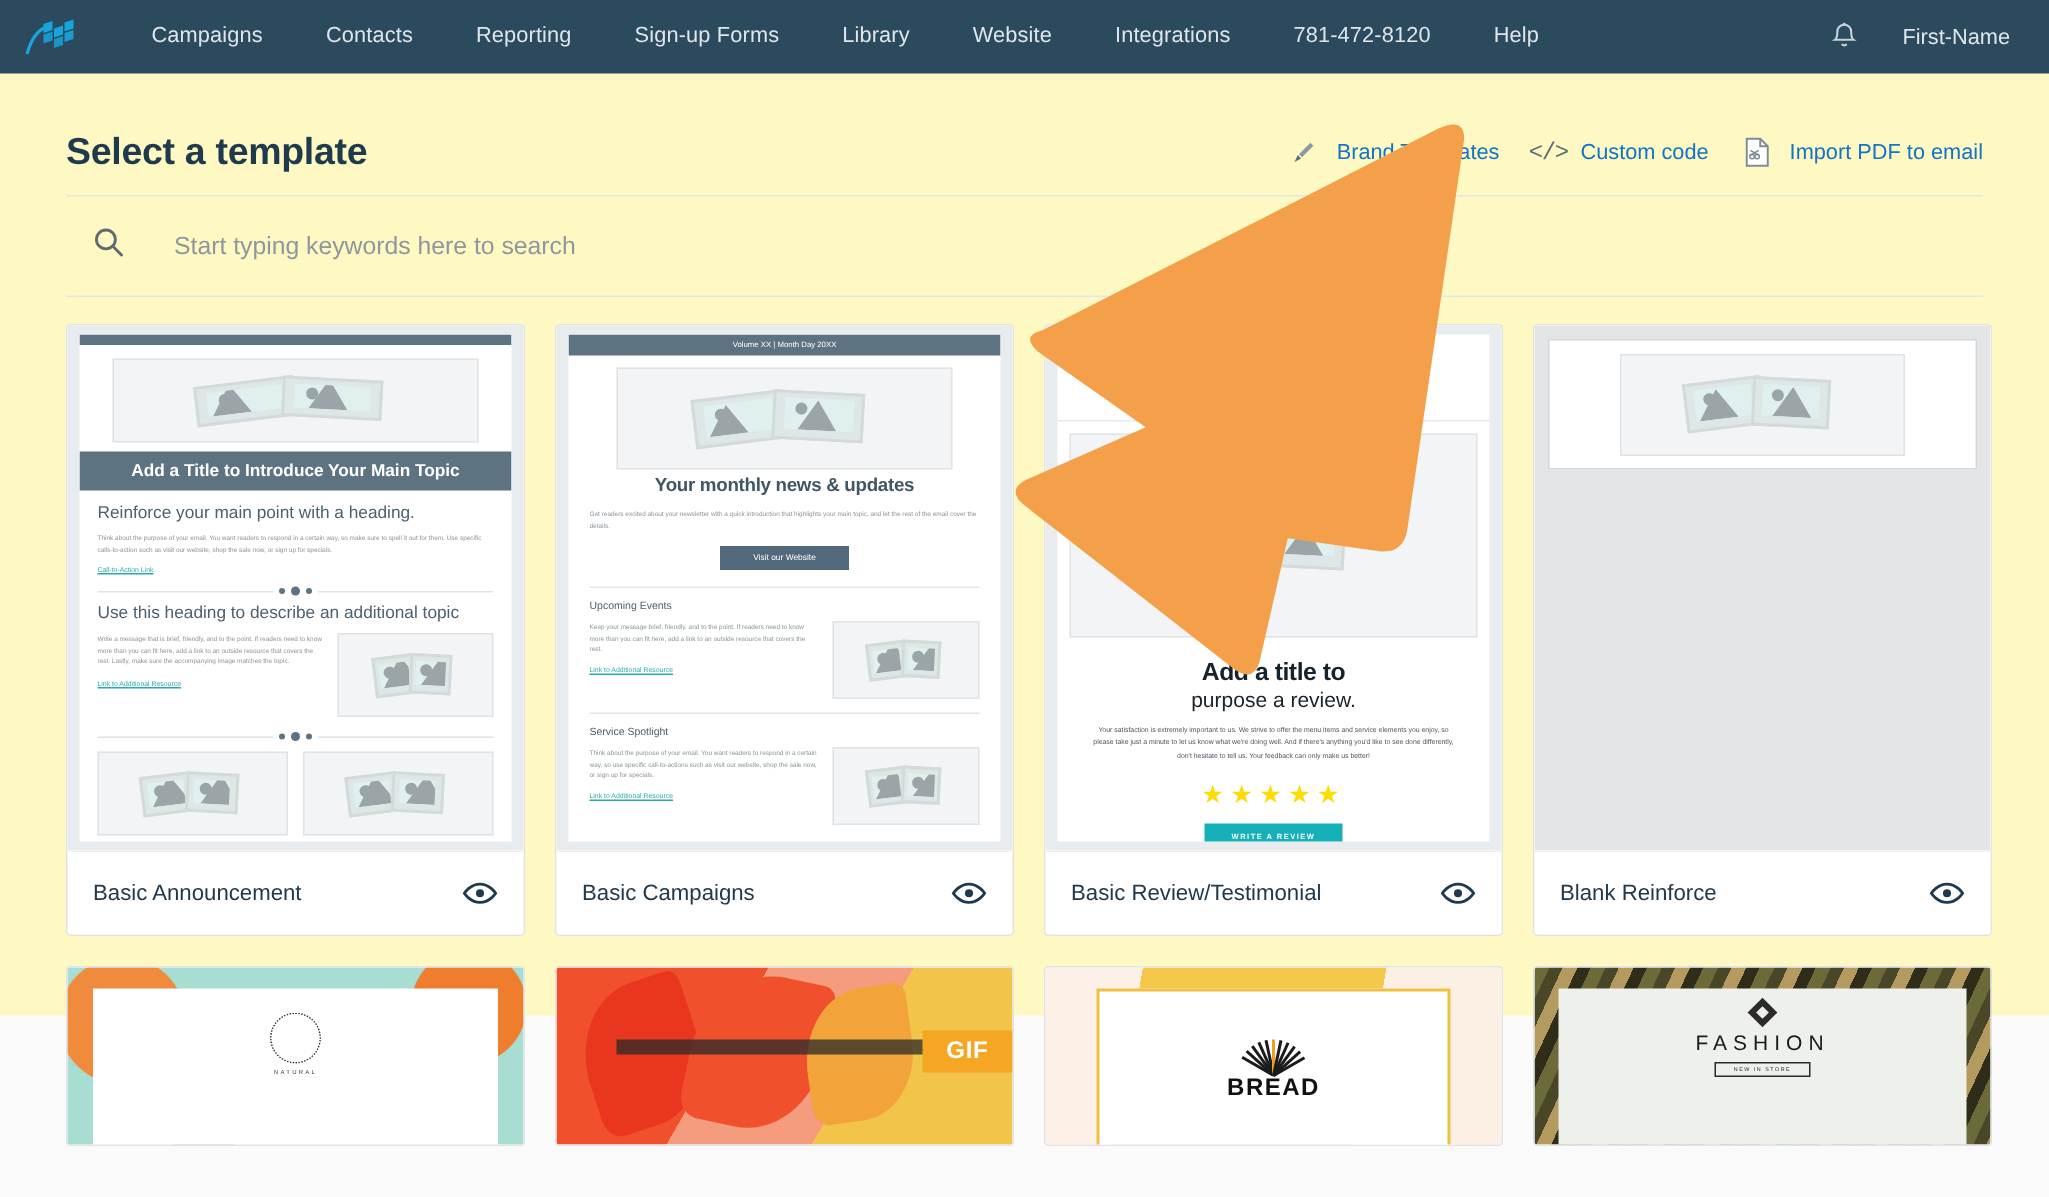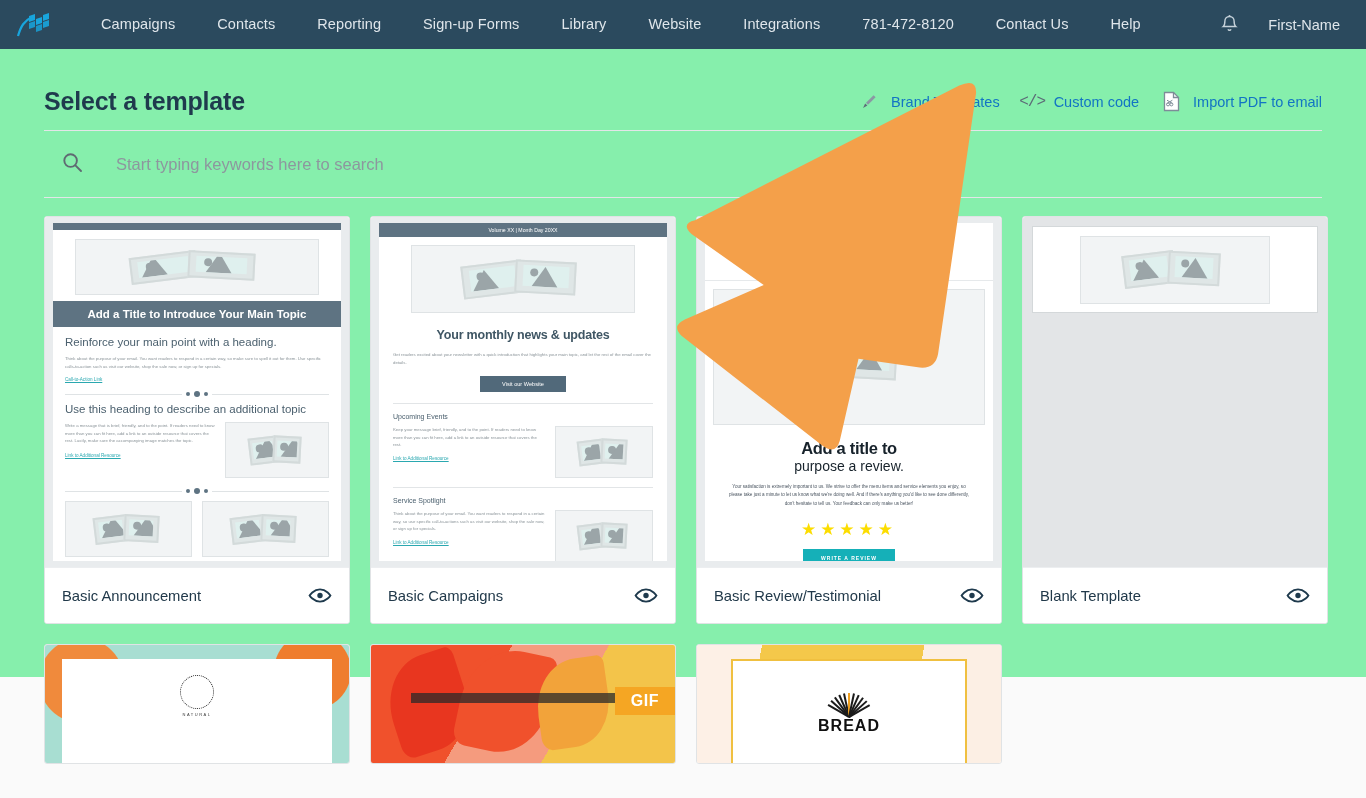--- a/index.html
+++ b/index.html
@@ -37,21 +37,21 @@
   }
   .nav-right { display: flex; align-items: center; }
   .bell { padding: 0 20px; display: flex; align-items: center; cursor: pointer; }
   .user-menu {
     display: flex; align-items: center; gap: 9px;
     color: #dfe6eb; font-size: 14.5px; padding-left: 10px; padding-right: 4px;
     cursor: pointer;
   }
 
   
-  .page { position: relative; background: #86efac; height: 628px; }
+  .page { position: relative; background: #fef9c3; height: 628px; }
   .content { padding: 0 44px; }
 
   .head-row {
     display: flex;
     align-items: flex-end;
     justify-content: space-between;
     padding-top: 38px;
     padding-bottom: 14px;
   }
   .page-title {
@@ -229,21 +229,20 @@
   </div>
   <div class="nav-links">
     <div class="nav-link">Campaigns</div>
     <div class="nav-link">Contacts</div>
     <div class="nav-link">Reporting</div>
     <div class="nav-link">Sign-up Forms</div>
     <div class="nav-link">Library</div>
     <div class="nav-link">Website</div>
     <div class="nav-link">Integrations</div>
     <div class="nav-link">781-472-8120</div>
-    <div class="nav-link">Contact Us</div>
     <div class="nav-link">Help</div>
   </div>
   <div class="nav-right">
     <div class="bell">
       <svg width="17" height="19" viewBox="0 0 17 19">
         <path d="M8.5 1.5c-2.7 0-4.6 2-4.6 4.6 0 4.2-1.6 5.4-1.6 5.4h12.4s-1.6-1.2-1.6-5.4c0-2.6-1.9-4.6-4.6-4.6z" fill="none" stroke="#c6d2da" stroke-width="1.4"></path>
         <path d="M7 14.2a1.6 1.6 0 0 0 3 0" fill="none" stroke="#c6d2da" stroke-width="1.4"></path>
         <circle cx="8.5" cy="1" r="1" fill="#c6d2da"></circle>
       </svg>
     </div>
@@ -438,21 +437,21 @@
                     <div class="pc right">
                         <div class="inner">
                           <div class="dot"></div>
                           <div class="tri" style="left:20%"></div>
                         </div>
                       </div>
                   </div>
                 </div>
               </div>
               <div style="padding:0 14px;">
-                <div style="text-align:center;font-size:12.5px;color:#3f5664;font-weight:bold;margin-top:15px;letter-spacing:-.2px;">Your monthly news &amp; updates</div>
+                <div style="text-align:center;font-size:12.5px;color:#3f5664;font-weight:bold;margin-top:3px;letter-spacing:-.2px;">Your monthly news &amp; updates</div>
                 <div class="t-p" style="margin-top:9px;">Get readers excited about your newsletter with a quick introduction that highlights your main topic, and let the rest of the email cover the details.</div>
                 <div class="t2-btn" style="margin-top:10px;">Visit our Website</div>
                 <div class="hr" style="margin-top:11px;"></div>
                 <div style="font-size:7px;color:#4c616f;">Upcoming Events</div>
                 <div style="display:flex;gap:9px;margin-top:6px;">
                   <div style="flex:1;">
                     <div class="t-p">Keep your message brief, friendly, and to the point. If readers need to know more than you can fit here, add a link to an outside resource that covers the rest.</div>
                     <div class="t-link" style="margin-top:7px;">Link to Additional Resource</div>
                   </div>
                   <div class="ph" style="width:98px;height:52px;">
@@ -576,21 +575,21 @@
                         <div class="dot"></div>
                         <div class="tri" style="left:20%"></div>
                       </div>
                     </div>
                 </div>
               </div>
             </div>
           </div>
         </div>
         <div class="card-foot">
-          <span class="card-name">Blank Template</span>
+          <span class="card-name">Blank Reinforce</span>
           <span class="eye">
             <svg width="24" height="17" viewBox="0 0 24 17">
               <path d="M1.6 8.5S5.4 2.4 12 2.4s10.4 6.1 10.4 6.1-3.8 6.1-10.4 6.1S1.6 8.5 1.6 8.5z" fill="none" stroke="#1f3a4d" stroke-width="1.9"></path>
               <circle cx="12" cy="8.5" r="2.7" fill="#1f3a4d"></circle>
             </svg>
           </span>
         </div>
       </div>
     </div>
 
@@ -629,20 +628,28 @@
             <span style="transform:rotate(12deg)"></span>
               <span style="transform:rotate(24deg)"></span>
             <span style="transform:rotate(36deg)"></span>
               <span style="transform:rotate(48deg)"></span>
             <span style="transform:rotate(60deg)"></span>
           </div>
           <div class="bread-word">BREAD</div>
         </div>
       </div>
 
+      <div class="card-b">
+        <div class="fashion-bg"></div>
+        <div class="fashion-panel">
+          <div class="fashion-diamond"></div>
+          <div class="fashion-word">FASHION</div>
+          <div class="fashion-tag">NEW IN STORE</div>
+        </div>
+      </div>
     </div>
 
   </div>
 
   <svg class="arrow-overlay" viewBox="0 0 1366 798">
     <path d="M1035 98
              L906 328
              Q898 341 884 334
              L830 304
              L783 374

